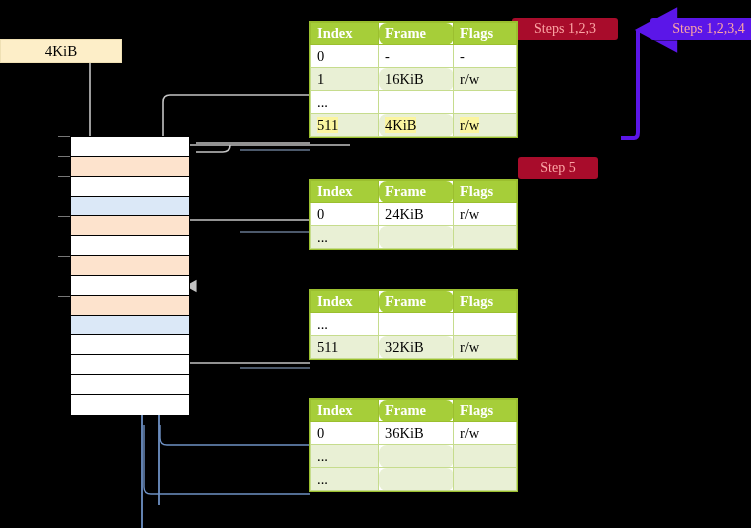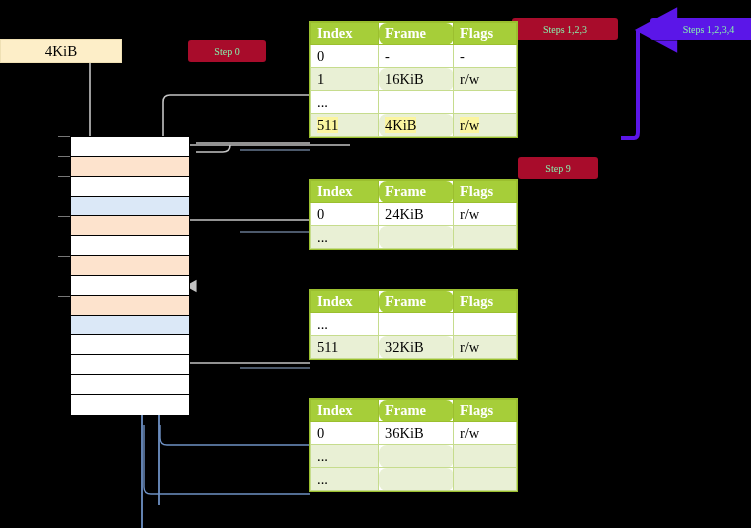--- a/index.html
+++ b/index.html
@@ -11,21 +11,21 @@
   svg.wires{position:absolute;left:0;top:0;width:751px;height:528px;pointer-events:none;}
 
   
   .kib-box{position:absolute;left:0;top:39px;width:120px;height:22px;
            background:#fdeec8;border:1px solid #efe0b4;
            display:flex;align-items:center;justify-content:center;
            font-size:15px;color:#000;}
 
   
   .badge{position:absolute;display:flex;align-items:center;justify-content:center;
-         color:#86efac;font-size:10px;border-radius:3px;padding:1px 8px;
+         color:#fca5a5;font-size:14px;border-radius:3px;padding:1px 8px;
          box-shadow:1px 1px 0 rgba(0,0,0,.45);}
   .badge.red{background:#a80c2b;}
   .badge.purple{background:#5b16e8;}
 
   #badge-step0{left:188px;top:40px;width:62px;height:20px;}
   #badge-step4{left:518px;top:157px;width:64px;height:20px;}
   #badge-steps123{left:512px;top:18px;width:90px;height:20px;}
   #badge-steps1234{left:650px;top:18px;width:101px;height:20px;}
 
   
@@ -127,22 +127,21 @@
       <path d="M310,368 L240,368"></path>
     </g>
 
     <g stroke="#5b16e8" stroke-width="4" fill="none">
       <path d="M621,138 L634,138 Q638,138 638,132 L638,30" marker-end="url(#apU)"></path>
     </g>
   </svg>
 
   <div class="kib-box">4KiB</div>
 
-  <div class="badge red" id="badge-step0">Step 0</div>
-  <div class="badge red" id="badge-step4">Step 9</div>
+  <div class="badge red" id="badge-step4">Step 5</div>
   <div class="badge red" id="badge-steps123">Steps 1,2,3</div>
   <div class="badge purple" id="badge-steps1234">Steps 1,2,3,4</div>
 
   <div class="tick" style="top:136px"></div>
   <div class="tick" style="top:156px"></div>
   <div class="tick" style="top:176px"></div>
   <div class="tick" style="top:216px"></div>
   <div class="tick" style="top:256px"></div>
   <div class="tick" style="top:296px"></div>
 

